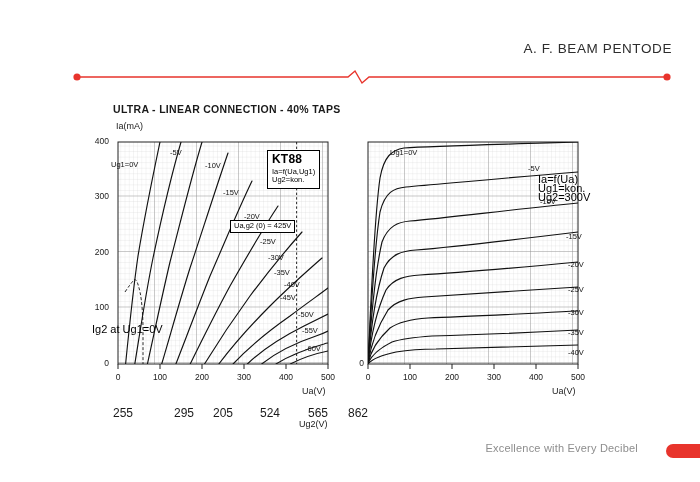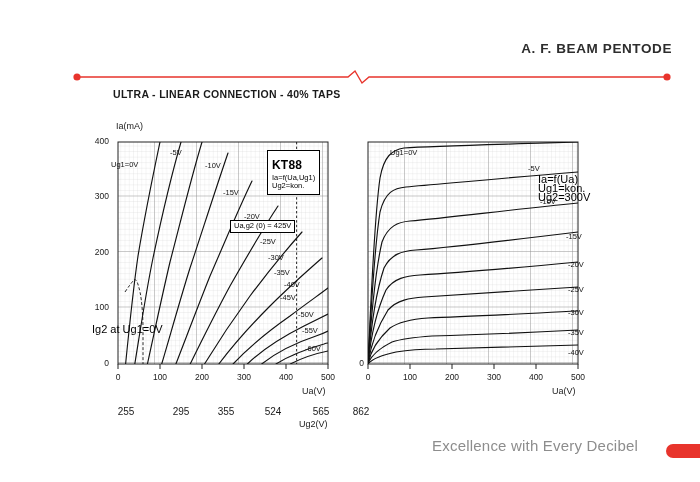--- a/index.html
+++ b/index.html
@@ -18,21 +18,21 @@
     position: absolute;
     inset: 0;
   }
 
   
   .header-title {
     position: absolute;
     right: 28px;
     top: 41px;
     font-size: 13.5px;
-    font-weight: 700;
+    font-weight: 400;
     letter-spacing: 0.6px;
     color: #2d2d2d;
     white-space: nowrap;
   }
   .divider {
     position: absolute;
     left: 72px;
     right: 28px;
     top: 68px;
     height: 18px;
@@ -40,21 +40,21 @@
 
   
   .sect-title {
     position: absolute;
     font-size: 10.5px;
     font-weight: 700;
     color: #1a1a1a;
     letter-spacing: 0.3px;
     white-space: nowrap;
   }
-  #title-left  { left: 113px; top: 88px; }
+  #title-left  { left: 113px; top: 103px; }
   #title-right { left: 441px; top: 105px; }
 
   
   .chart {
     position: absolute;
   }
   #chart-left  { left: 112px; top: 140px; width: 230px; height: 240px; }
   #chart-right { left: 362px; top: 140px; width: 238px; height: 240px; }
 
   .axis-label {
@@ -77,21 +77,21 @@
     font-size: 7.5px;
     color: #111;
     white-space: nowrap;
     font-family: "Liberation Sans", sans-serif;
   }
 
   .note-box {
     position: absolute;
     background: #ffffff;
     border: 1px solid #000;
-    padding: 8px 4px 3px 4px;
+    padding: 2px 4px 3px 4px;
     line-height: 1.15;
     font-size: 7.5px;
     color: #000;
     white-space: nowrap;
   }
   .note-box .tube {
     font-size: 12px;
     font-weight: 700;
     letter-spacing: 0.2px;
     display: block;
@@ -107,39 +107,39 @@
 
   .ug2-scale {
     position: absolute;
     left: 112px;
     top: 400px;
     width: 360px;
     height: 34px;
   }
   .ug2-val {
     position: absolute;
-    font-size: 10px;
-    color: #1a1a1a;
-    text-align: center;
+    font-size: 12px;
+    color: #1a1a1a;
+    text-align: left;
     white-space: nowrap;
   }
   #ug2-axis-label {
     position: absolute;
     left: 299px;
     top: 419px;
     font-size: 9px;
     color: #1a1a1a;
   }
 
   
   .footer-tag {
     position: absolute;
     right: 62px;
     bottom: 28px;
-    font-size: 15px;
+    font-size: 11px;
     color: #8d8d8d;
     letter-spacing: 0.2px;
     white-space: nowrap;
   }
   .footer-pill {
     position: absolute;
     right: -10px;
     bottom: 24px;
     width: 44px;
     height: 14px;
@@ -347,22 +347,22 @@
     <div class="curve-label" style="left:206px; top:208px;">-40V</div>
 
     
     <div class="plain-note" style="left:176px; top:33px;">Ia=f(Ua)</div>
     <div class="plain-note" style="left:176px; top:42px;">Ug1=kon.</div>
     <div class="plain-note" style="left:176px; top:51px;">Ug2=300V</div>
   </div>
 
   <div class="ug2-scale">
     <div class="ug2-val" style="left:1px;   top:6px; width:26px;">255</div>
-    <div class="ug2-val" style="left:56px;  top:6px; width:26px;">295</div>
-    <div class="ug2-val" style="left:101px; top:6px; width:26px;">355</div>
+    <div class="ug2-val" style="left:62px;  top:6px; width:26px;">295</div>
+    <div class="ug2-val" style="left:101px; top:6px; width:26px;">205</div>
     <div class="ug2-val" style="left:148px; top:6px; width:26px;">524</div>
     <div class="ug2-val" style="left:196px; top:6px; width:26px;">565</div>
     <div class="ug2-val" style="left:236px; top:6px; width:26px;">862</div>
   </div>
   <div id="ug2-axis-label">Ug2(V)</div>
 
   <div class="footer-tag">Excellence with Every Decibel</div>
   <div class="footer-pill"></div>
 
 </div>

